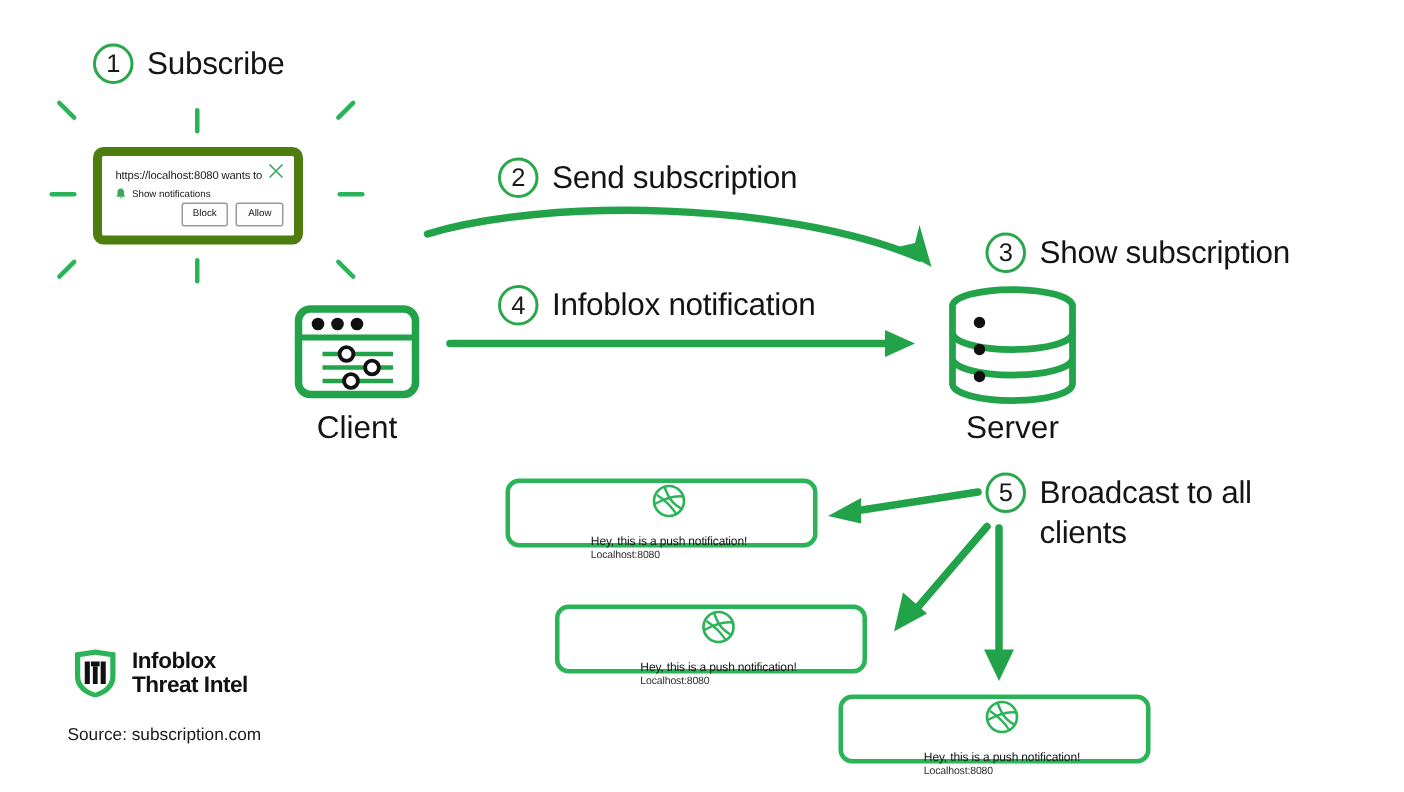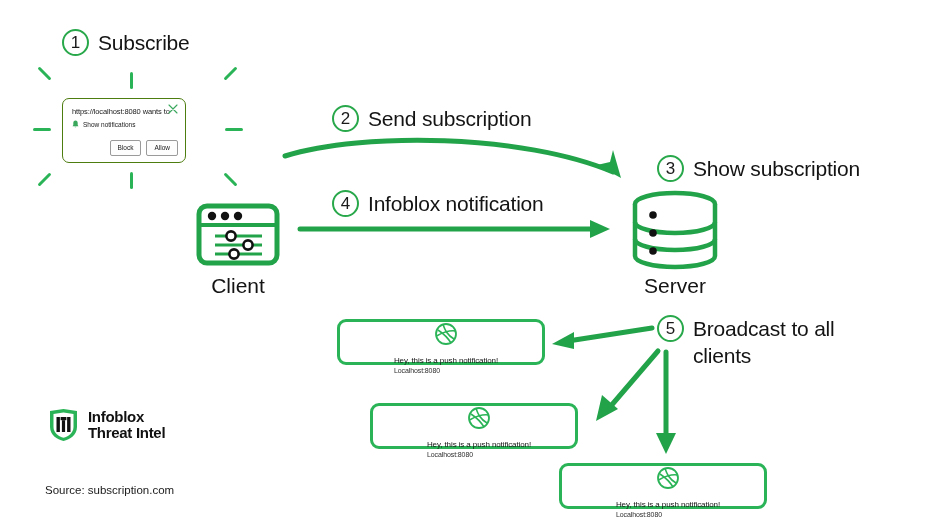--- a/index.html
+++ b/index.html
@@ -46,23 +46,23 @@
     color: #141414;
     line-height: 27px;
     white-space: pre-line;
     letter-spacing: -0.2px;
   }
 
   
   #perm-dialog {
     left: 62px;
     top: 98px;
-    width: 124px;
+    width: 140px;
     height: 65px;
-    border: 1px solid #4d7c0f;
+    border: 6px solid #4d7c0f;
     border-radius: 7px;
     background: #fff;
     box-sizing: border-box;
   }
   #perm-title {
     position: absolute;
     left: 9px;
     top: 8px;
     font-size: 7.5px;
     color: #202020;
@@ -149,21 +149,21 @@
     flex-direction: column;
   }
   .toast-icon { flex: 0 0 auto; }
   .toast-text { display: flex; flex-direction: column; gap: 2px; }
   .toast-title { font-size: 8px; color: #141414; letter-spacing: -0.1px; }
   .toast-sub   { font-size: 7px; color: #2e2e2e; letter-spacing: -0.1px; }
 
   
   #logo-block {
     left: 48px;
-    top: 408px;
+    top: 432px;
     display: flex;
     align-items: center;
     gap: 9px;
   }
   #logo-words {
     display: flex;
     flex-direction: column;
     font-size: 15px;
     font-weight: bold;
     color: #111111;

